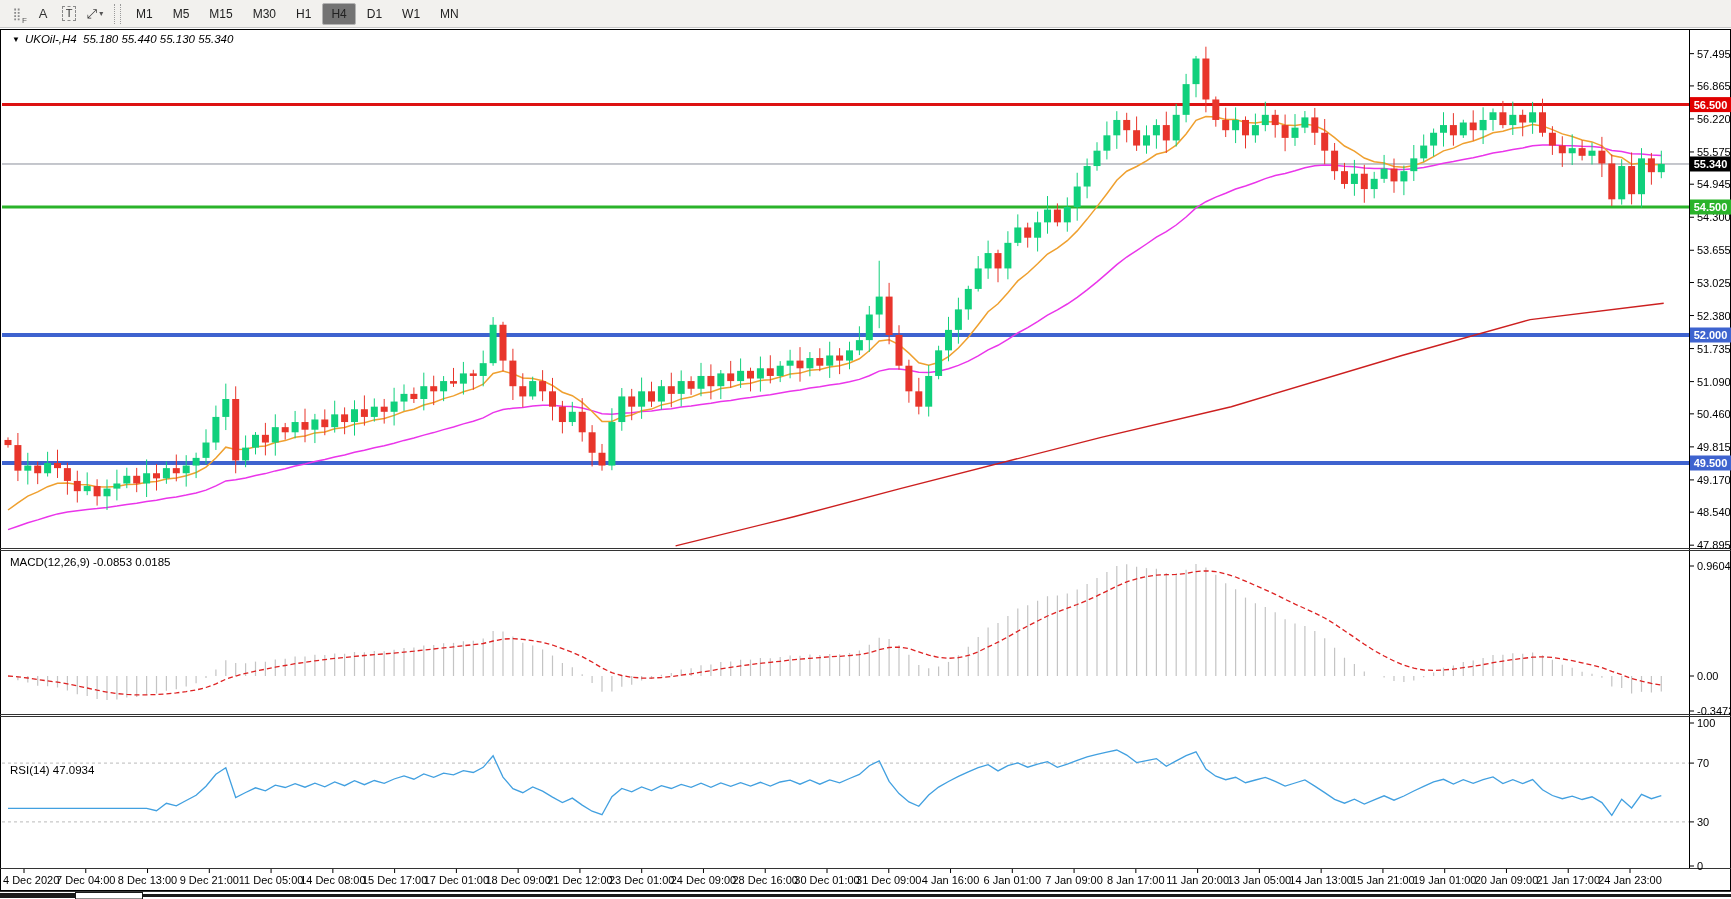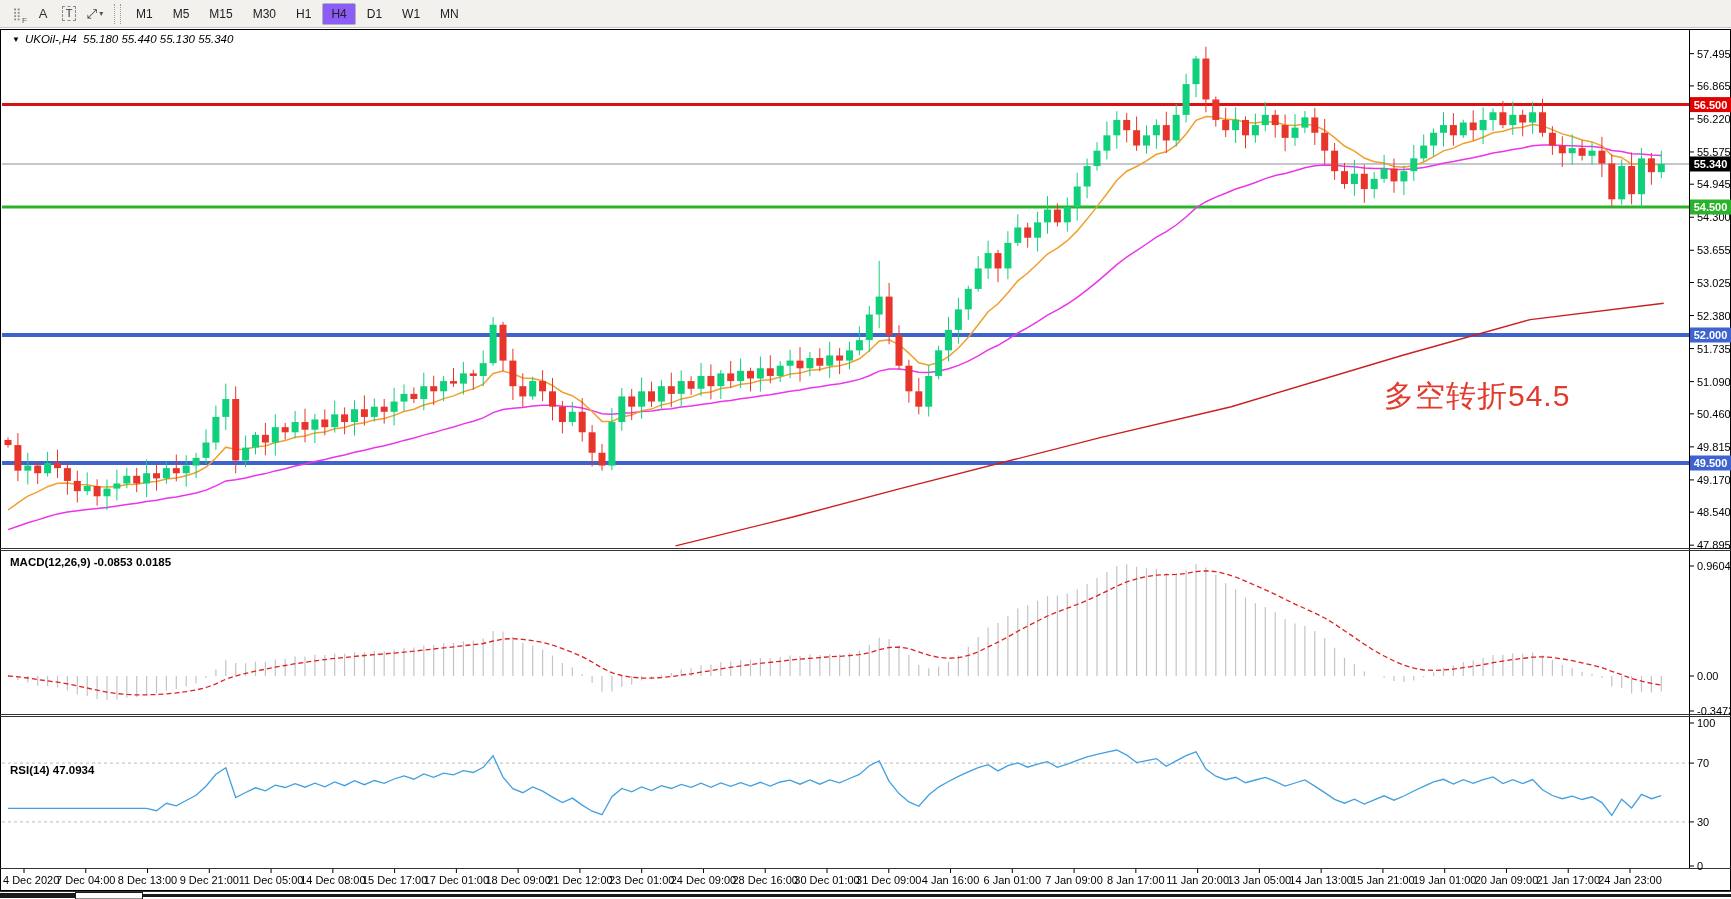--- a/index.html
+++ b/index.html
@@ -11,25 +11,25 @@
   .tool-icons{display:flex;align-items:center;gap:4px;padding-left:6px;}
   .tool-btn{min-width:22px;height:22px;display:flex;align-items:center;justify-content:center;
             font-size:13px;color:#333;position:relative;}
   .tool-btn .sub{font-size:8px;color:#555;position:absolute;right:1px;bottom:0;}
   .tool-btn .grid-glyph{color:#8a8a8a;font-size:12px;}
   .tool-btn .boxT{border:1px dashed #8a8a8a;padding:0 3px;font-size:11px;line-height:13px;color:#333;}
   .tool-btn .caret{font-size:8px;color:#555;margin-left:2px;}
   .tb-sep{width:5px;height:20px;margin:0 6px 0 8px;border-left:1px dotted #9a9a9a;border-right:1px dotted #9a9a9a;}
   .timeframes{display:flex;align-items:center;gap:2px;}
   .tf-btn{height:20px;line-height:20px;padding:0 8px;font-size:12px;color:#222;border:1px solid transparent;border-radius:2px;}
-  .tf-btn.active{background:#8b5cf6;border-color:#b3b3b3;}
+  .tf-btn.active{background:#737373;border-color:#b3b3b3;}
   
   .chart-title{position:absolute;left:12px;top:33px;font-size:11.5px;color:#000;z-index:4;white-space:nowrap;font-style:italic;}
   .chart-title .tri{font-size:8px;vertical-align:1px;margin-right:5px;}
-  .pane-label{position:absolute;left:10px;font-size:11.5px;color:#000;z-index:4;white-space:nowrap;font-weight:bold;}
+  .pane-label{position:absolute;left:10px;font-size:11.5px;color:#000;z-index:4;white-space:nowrap;}
   .annotation{position:absolute;left:1384px;top:376px;font-size:30px;letter-spacing:1px;z-index:4;white-space:nowrap;}
   svg#chartSvg{position:absolute;left:0;top:0;z-index:1;}
 </style>
 </head>
 <body>
 
 <div class="screen">
 
   <div class="toolbar">
     <div class="tool-icons" id="toolIcons">
@@ -727,15 +727,14 @@
   </div>
 
   <div class="pane-label" style="top:556px">
     <span>MACD(12,26,9)</span>&nbsp;<span>-0.0853 0.0185</span>
   </div>
 
   <div class="pane-label" style="top:764px">
     <span>RSI(14)</span>&nbsp;<span>47.0934</span>
   </div>
 
-  <div class="annotation" id="annotation" style="color: rgb(226, 59, 46);">多空转折54.5</div>
 
 </div>
 
 </body></html>

